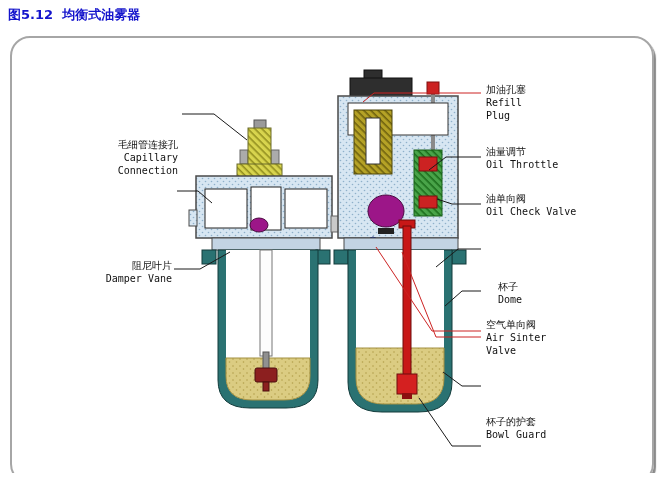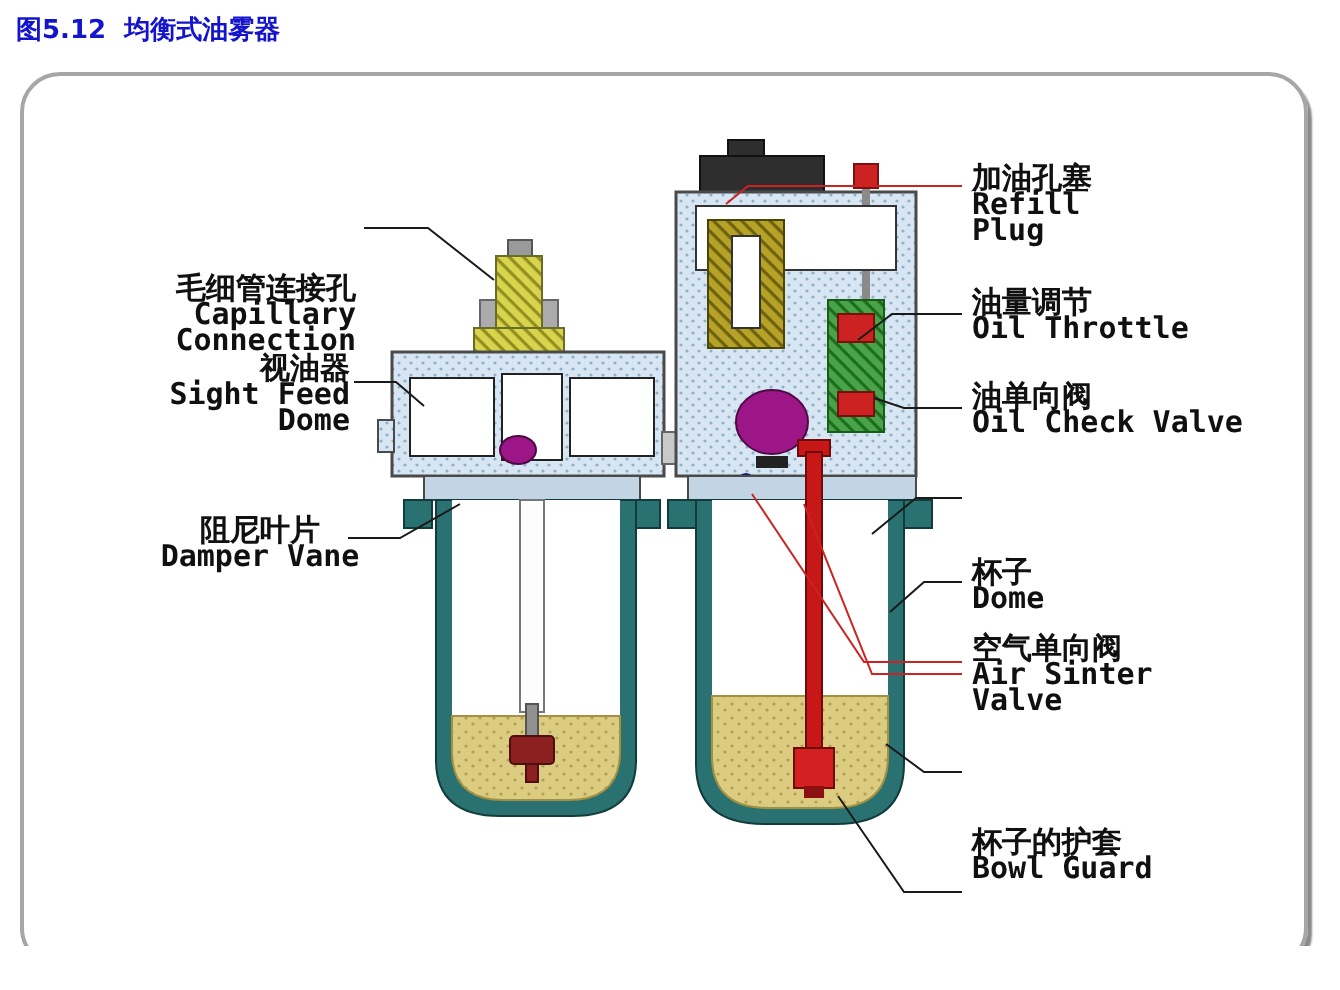--- a/index.html
+++ b/index.html
@@ -4,21 +4,21 @@
 <style>
   html,body{margin:0;padding:0;background:#ffffff;}
   .stage{position:relative;width:670px;height:473px;background:#ffffff;overflow:hidden;
          font-family:"DejaVu Sans Mono","Liberation Mono",monospace;}
   .fig-title{position:absolute;left:8px;top:6px;font-family:"DejaVu Sans","Liberation Sans",sans-serif;
              font-weight:bold;font-size:13px;color:#1414cc;white-space:pre;}
   .panel{position:absolute;left:10px;top:36px;width:640px;height:444px;
          border:2px solid #a6a6a6;border-radius:20px;background:transparent;
          box-shadow:2px 3px 1px #8a8a8a;}
   svg.diagram{position:absolute;left:0;top:0;}
-  .lbl{position:absolute;font-size:15px;line-height:13px;color:#101010;font-weight:bold;}
+  .lbl{position:absolute;font-size:10px;line-height:13px;color:#101010;}
   .lbl.left-side{text-align:right;width:120px;}
   .lbl.right-side{left:486px;text-align:left;}
 </style>
 </head>
 <body>
 
 <div class="stage">
 
   <div class="fig-title">图5.12  均衡式油雾器</div>
   <div class="panel"></div>
@@ -126,26 +126,22 @@
       <polyline stroke="#1a1a1a" points="481,446 452,446 419,398"></polyline>
     </g>
   </svg>
 
   <div class="lbl left-side" style="left:58px;top:103px;margin-top:35px;">
     <div class="zh">毛细管连接孔</div>
     <div class="en">Capillary</div>
     <div class="en">Connection</div>
   </div>
 
-  <div class="lbl left-side" style="left:55px;top:178px;">
-    <div class="zh">视油器</div>
-    <div class="en">Sight Feed Dome</div>
-  </div>
 
-  <div class="lbl left-side" style="left:70px;top:259px;text-align:center;">
+  <div class="lbl left-side" style="left:52px;top:259px;">
     <div class="zh">阻尼叶片</div>
     <div class="en">Damper Vane</div>
   </div>
 
   <div class="lbl right-side" style="top:83px;">
     <div class="zh">加油孔塞</div>
     <div class="en">Refill</div>
     <div class="en">Plug</div>
   </div>
 
@@ -153,21 +149,21 @@
     <div class="zh">油量调节</div>
     <div class="en">Oil Throttle</div>
   </div>
 
   <div class="lbl right-side" style="top:192px;">
     <div class="zh">油单向阀</div>
     <div class="en">Oil Check Valve</div>
   </div>
 
 
-  <div class="lbl right-side" style="top:280px;">
+  <div class="lbl right-side" style="top:280px;margin-left:12px;">
     <div class="zh">杯子</div>
     <div class="en">Dome</div>
   </div>
 
   <div class="lbl right-side" style="top:318px;">
     <div class="zh">空气单向阀</div>
     <div class="en">Air Sinter</div>
     <div class="en">Valve</div>
   </div>
 

